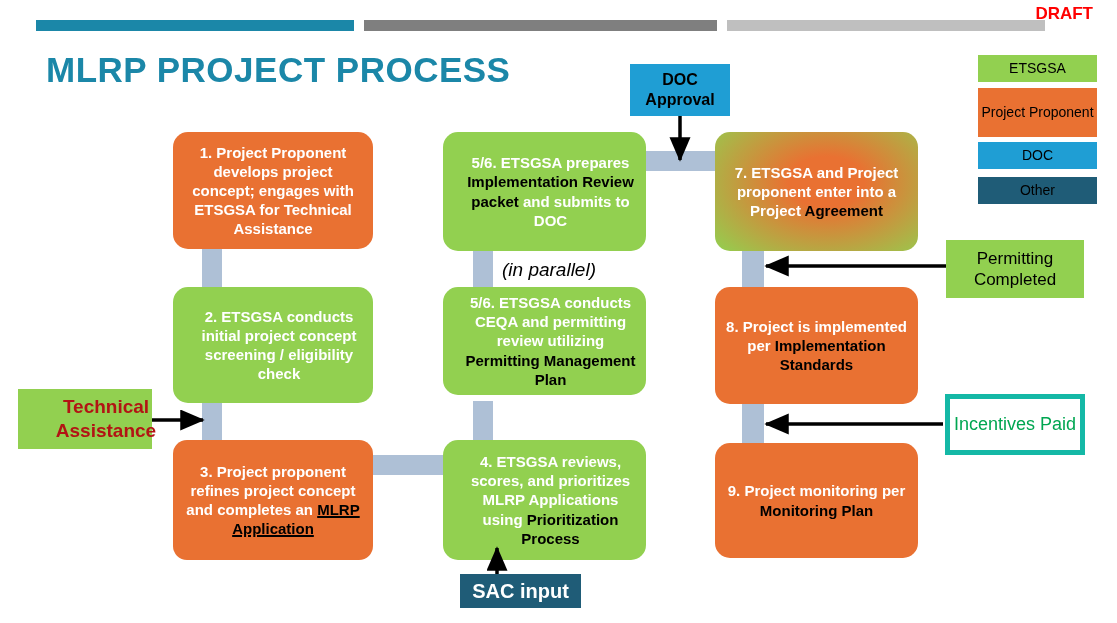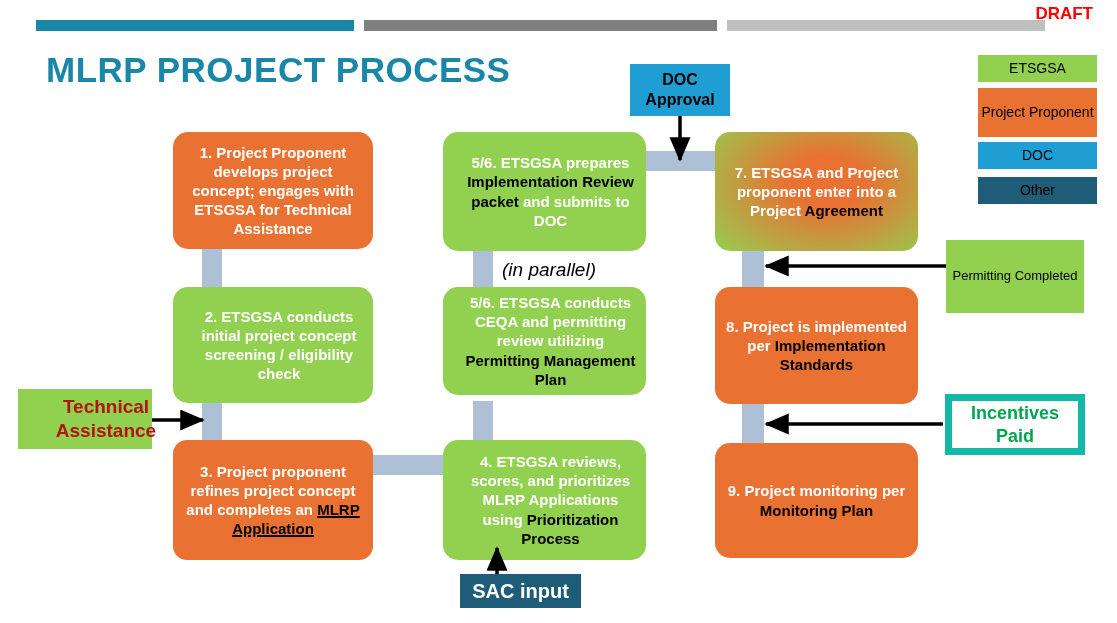--- a/index.html
+++ b/index.html
@@ -57,24 +57,24 @@
   .conn{position:absolute;background:var(--connector-gray-blue);}
   
   .callout{
     position:absolute;display:flex;align-items:center;justify-content:center;text-align:center;
     box-sizing:border-box;line-height:1.25;
   }
   .co-ta{left:18px;top:389px;width:134px;height:60px;background:var(--green);
     color:var(--technical-assistance-text-red);font-weight:bold;font-size:19px;padding-left:42px;}
   .co-doc{left:630px;top:64px;width:100px;height:52px;background:var(--doc-blue);
     color:#000;font-weight:bold;font-size:16px;}
-  .co-pc{left:946px;top:240px;width:138px;height:73px;background:var(--green);
-    color:#000;font-size:13px;}
-  .co-ip{left:945px;top:394px;width:140px;height:61px;background:#fff;border:7px solid #14b8a6;
-    color:var(--incentives-paid-text-green);font-weight:bold;font-size:18px;}
+  .co-pc{left:946px;top:240px;width:138px;height:58px;background:var(--green);
+    color:#000;font-size:17px;}
+  .co-ip{left:945px;top:394px;width:140px;height:61px;background:#fff;border:5px solid #14b8a6;
+    color:var(--incentives-paid-text-green);font-weight:normal;font-size:18px;}
   .co-sac{left:460px;top:574px;width:121px;height:34px;background:var(--other-blue);
     color:#fff;font-weight:bold;font-size:20px;}
   .in-parallel{
     position:absolute;left:502px;top:259px;color:#000;font-size:19px;white-space:nowrap;font-style:italic;
   }
   .overlay{position:absolute;left:0;top:0;pointer-events:none;}
 </style>
 </head>
 <body>
 

